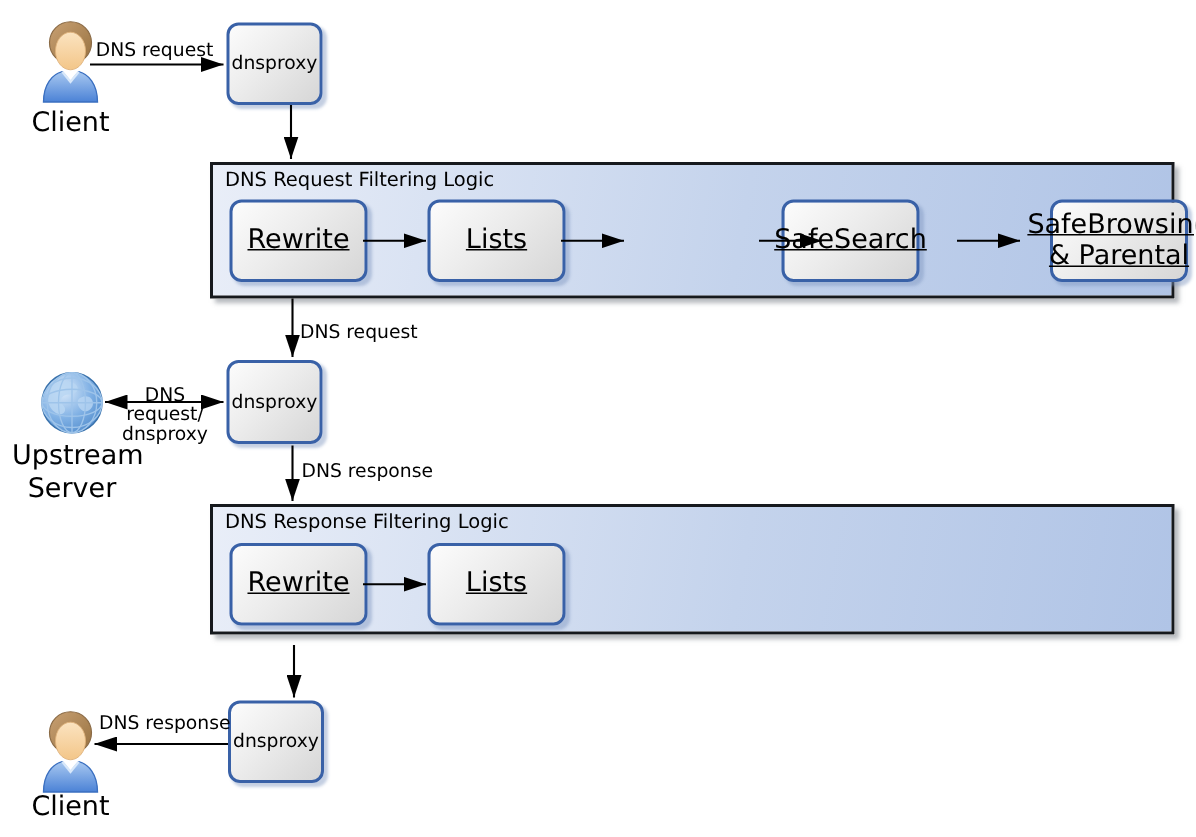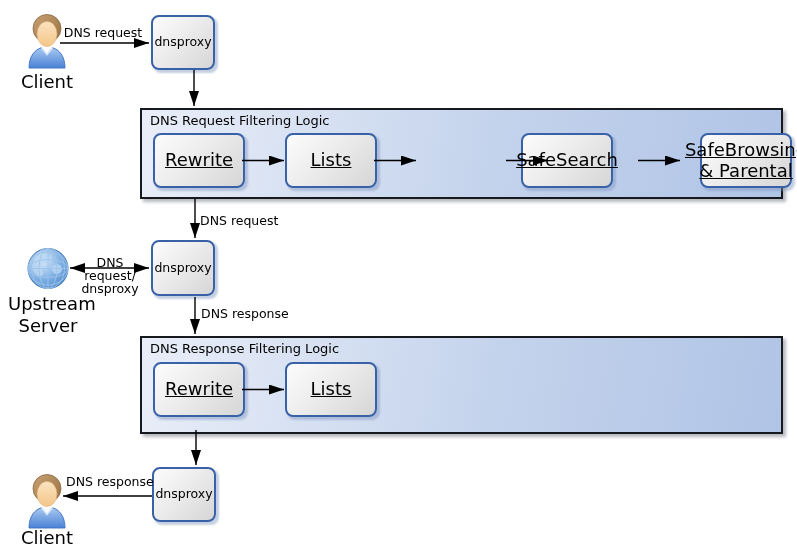--- a/index.html
+++ b/index.html
@@ -107,21 +107,21 @@
       <ellipse cx="21" cy="21.5" rx="9" ry="20" fill="none" stroke="#9ec4ea" stroke-width="0.9"></ellipse>
       <ellipse cx="21" cy="21.5" rx="16.5" ry="20" fill="none" stroke="#9ec4ea" stroke-width="0.9"></ellipse>
       <ellipse cx="21" cy="21.5" rx="20" ry="9" fill="none" stroke="#9ec4ea" stroke-width="0.9"></ellipse>
       <ellipse cx="21" cy="21.5" rx="20" ry="16.5" fill="none" stroke="#9ec4ea" stroke-width="0.9"></ellipse>
       <line x1="1" y1="21.5" x2="41" y2="21.5" stroke="#9ec4ea" stroke-width="0.9"></line>
       <line x1="21" y1="1.5" x2="21" y2="41.5" stroke="#9ec4ea" stroke-width="0.9"></line>
     </svg>
   </div>
   <div class="actor-label" style="left:8px;top:293px;width:80px;">Upstream Server</div>
 
-  <div class="container" style="left:140px;top:336px;width:643px;height:98px;">
+  <div class="container" style="left:140px;top:336px;width:643px;height:87px;">
     <div class="container-title">DNS Response Filtering Logic</div>
   </div>
   <div class="node step" style="left:153px;top:362px;">
     <span>Rewrite</span>
   </div>
   <div class="node step" style="left:285px;top:362px;">
     <span>Lists</span>
   </div>
 
   <div class="icon-wrap" style="left:26px;top:473px;width:42px;height:57px;">

